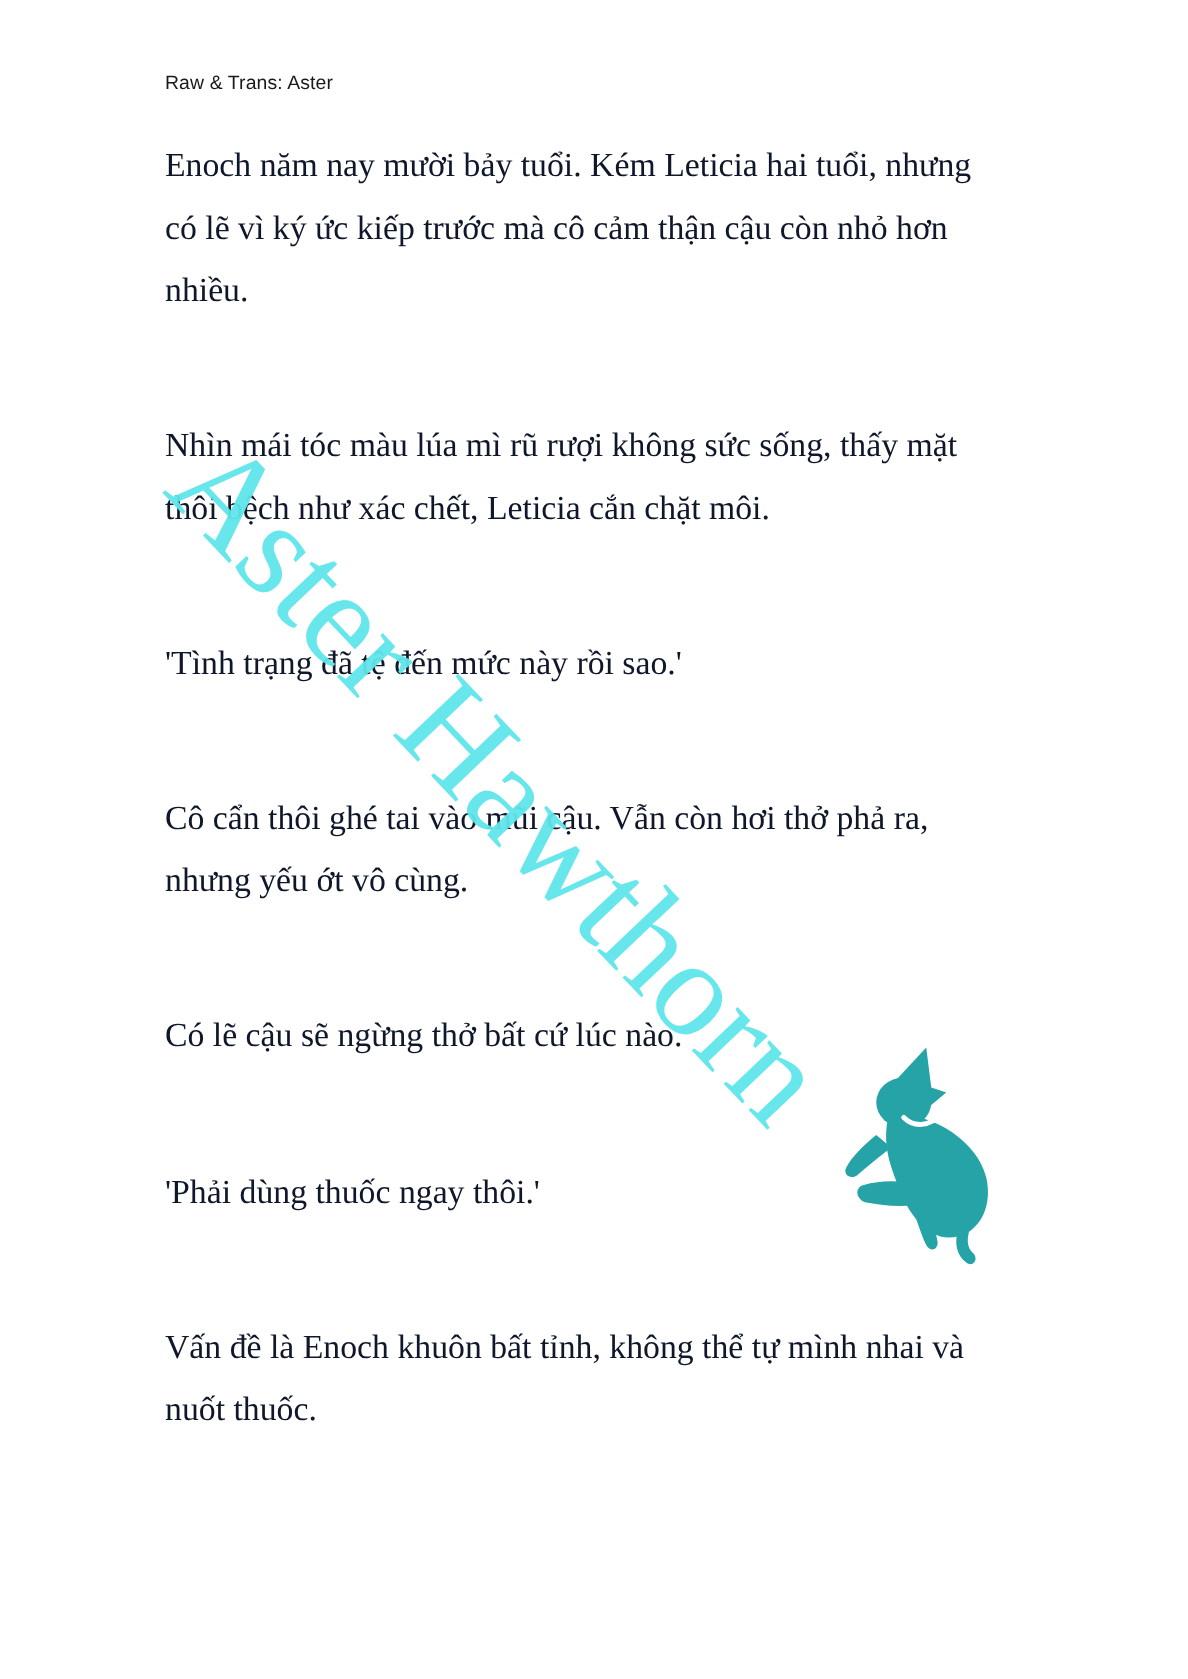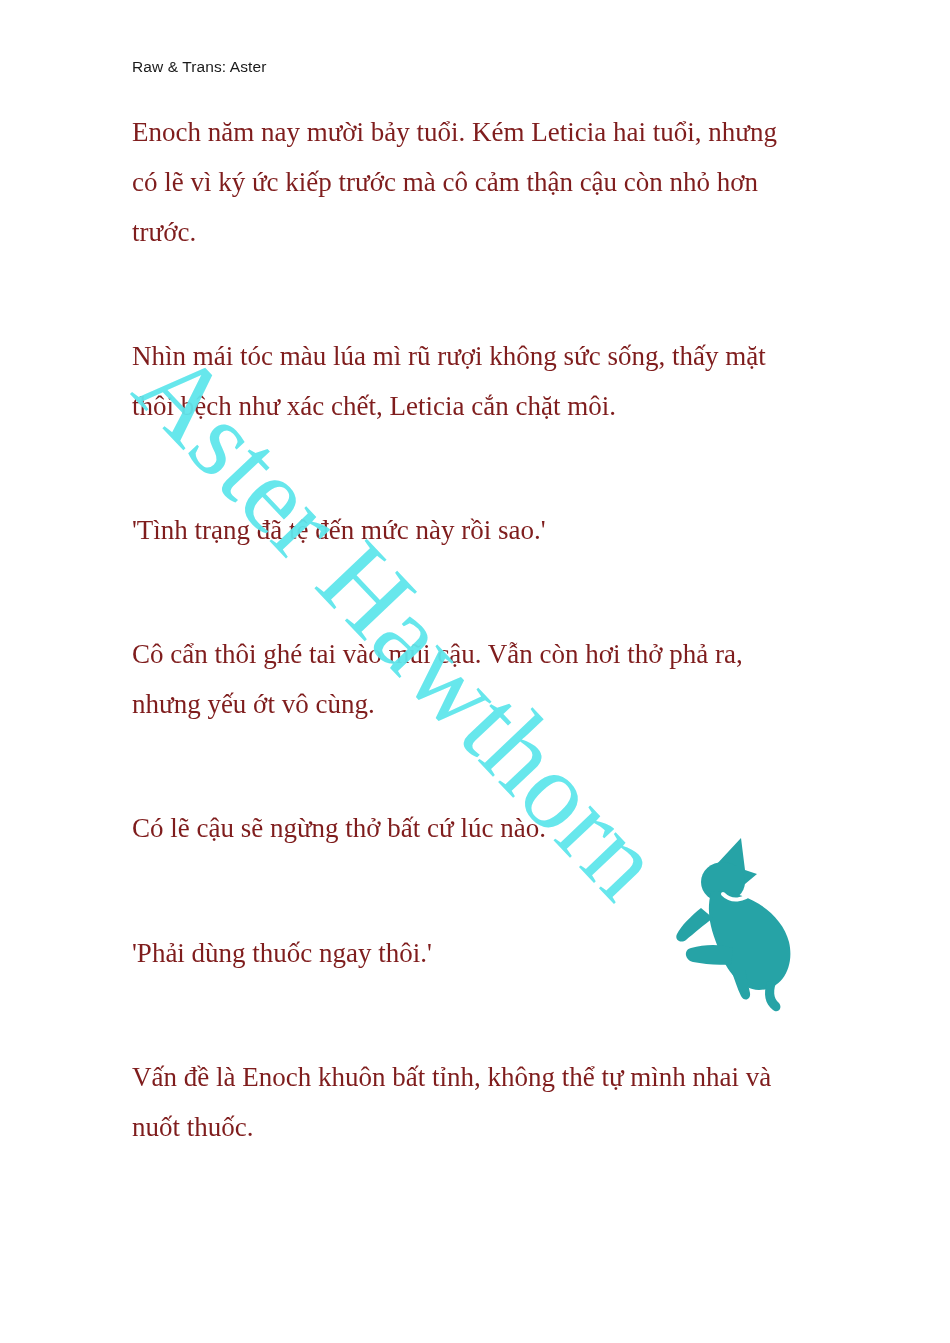--- a/index.html
+++ b/index.html
@@ -5,21 +5,21 @@
   html, body { margin: 0; padding: 0; background: #ffffff; }
   body { width: 950px; height: 1343px; position: relative; overflow: hidden; }
   .page { position: absolute; left: 16px; top: 0; width: 950px; height: 1343px; background: #ffffff; }
   .header {
     position: absolute; left: 116px; top: 58px;
     font-family: "Liberation Sans", sans-serif; font-size: 15.5px; color: #1a1a1a;
     letter-spacing: 0.1px;
   }
   .line {
     position: absolute; left: 116px;
-    font-family: "Liberation Serif", serif; font-size: 27px; color: #7f1d1d;
+    font-family: "Liberation Serif", serif; font-size: 27px; color: #0f172a;
     white-space: nowrap; line-height: 1;
   }
   .watermark {
     position: absolute; left: 135px; top: 600px;
     transform-origin: 0 0;
     transform: rotate(46.5deg);
     font-family: "Liberation Serif", serif; font-size: 110px; color: #5fe6ec;
     white-space: nowrap; line-height: 1; opacity: 0.95;
     pointer-events: none;
   }
@@ -28,21 +28,21 @@
 </head>
 <body>
 
 <div class="page">
 
   <div class="header">Raw &amp; Trans: Aster</div>
 
   <div>
     <div class="line" style="top:119px">Enoch năm nay mười bảy tuổi. Kém Leticia hai tuổi, nhưng</div>
     <div class="line" style="top:169px">có lẽ vì ký ức kiếp trước mà cô cảm thận cậu còn nhỏ hơn</div>
-    <div class="line" style="top:219px">trước.</div>
+    <div class="line" style="top:219px">nhiều.</div>
   </div>
 
   <div>
     <div class="line" style="top:343px">Nhìn mái tóc màu lúa mì rũ rượi không sức sống, thấy mặt</div>
     <div class="line" style="top:393px">thôi bệch như xác chết, Leticia cắn chặt môi.</div>
   </div>
 
   <div>
     <div class="line" style="top:517px">'Tình trạng đã tệ đến mức này rồi sao.'</div>
   </div>

